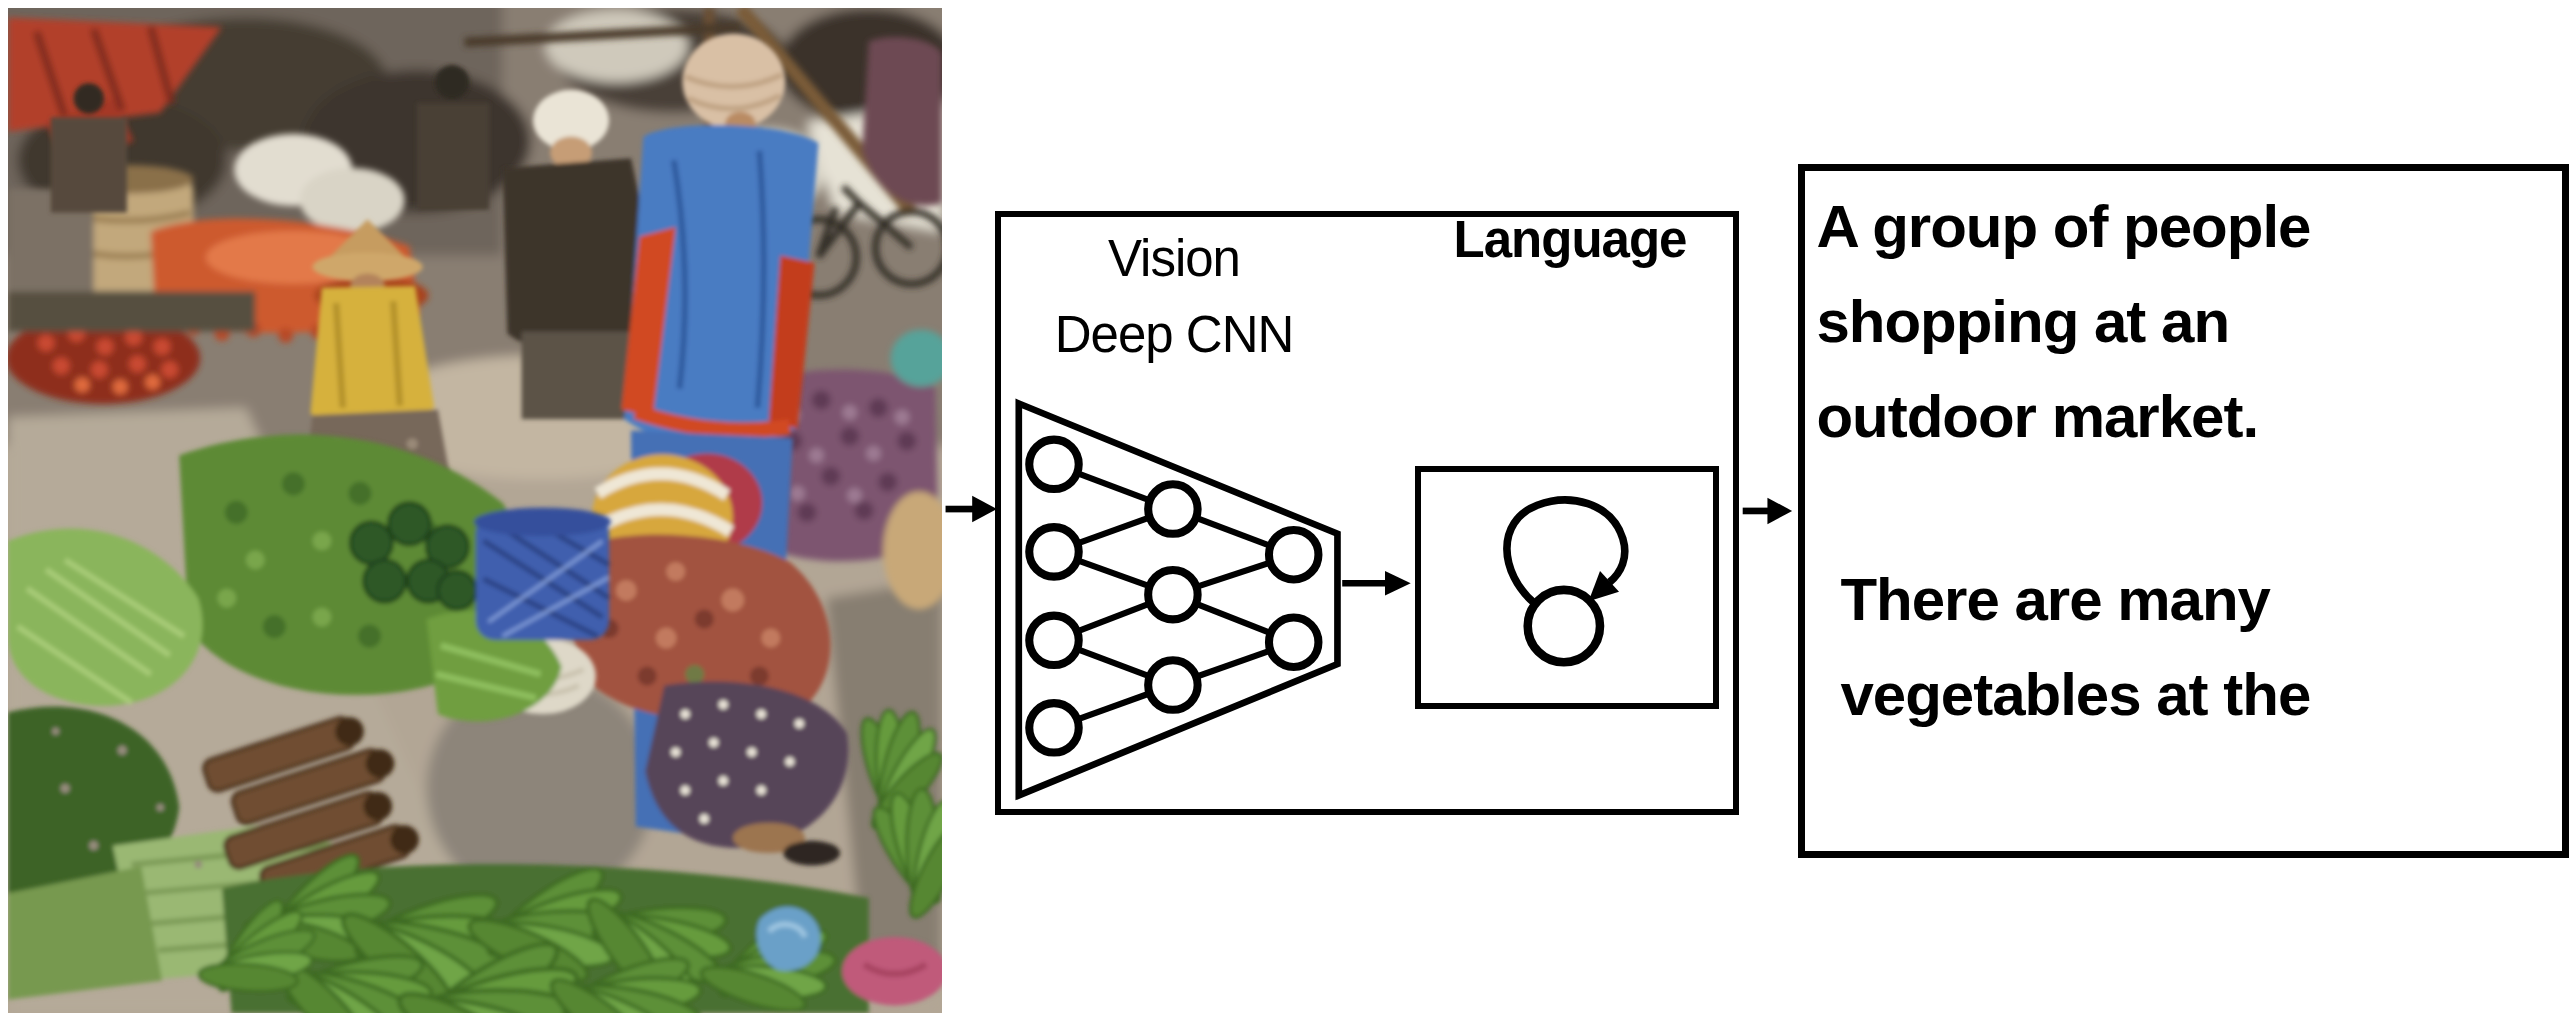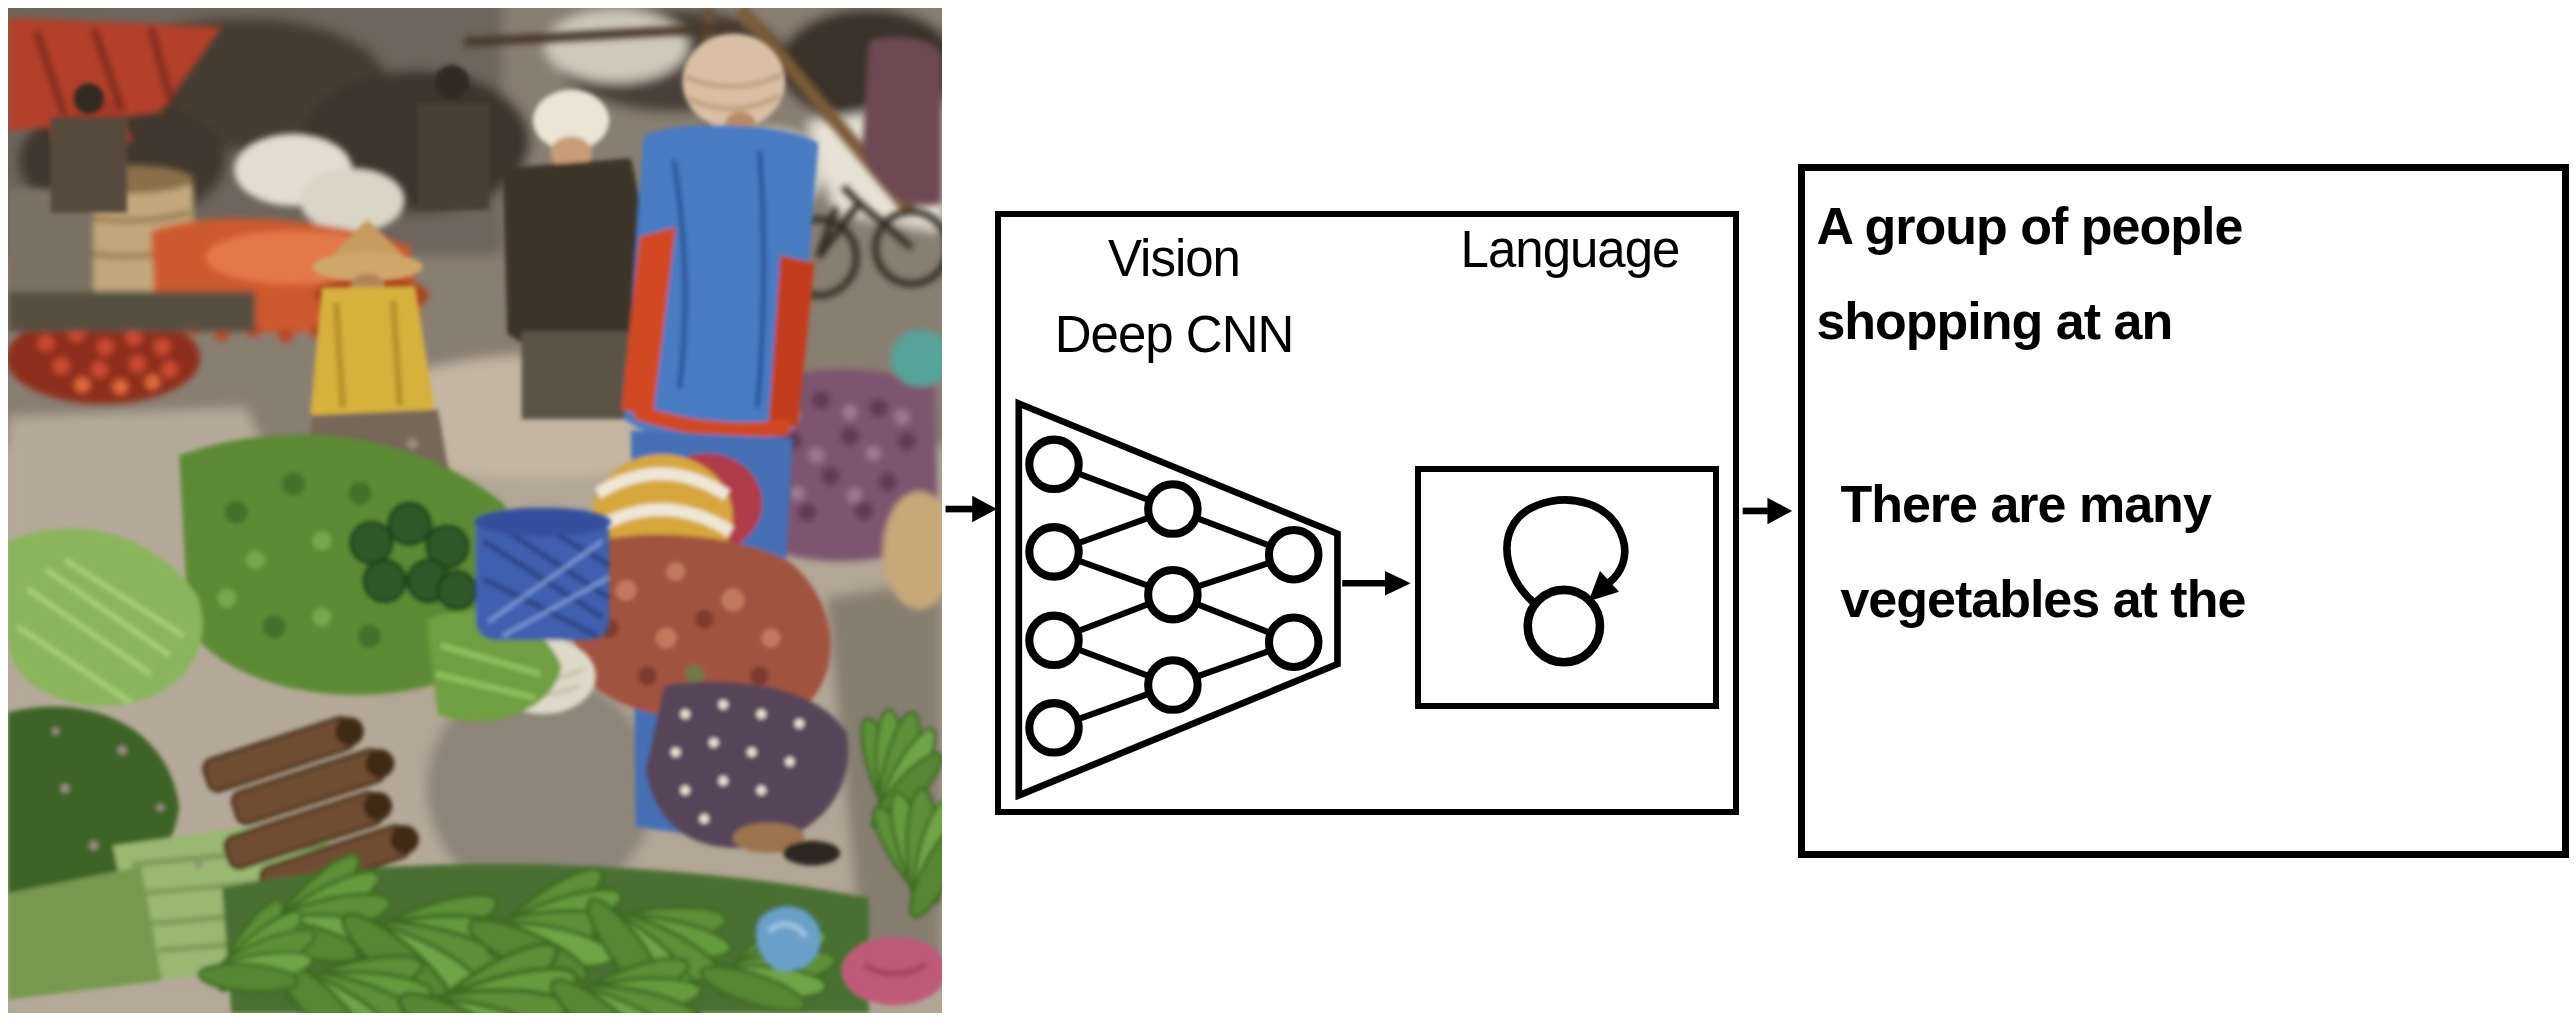--- a/index.html
+++ b/index.html
@@ -7,24 +7,24 @@
          font-family:"Liberation Sans", sans-serif;}
   .photo-wrap{position:absolute;left:7.6px;top:7.6px;width:934px;height:1005px;overflow:hidden;background:#b2a695;}
   .photo-wrap svg{display:block;width:100%;height:100%;}
   .overlay{position:absolute;left:0;top:0;width:2576px;height:1020px;pointer-events:none;}
   .box{position:absolute;box-sizing:border-box;border:6.7px solid #000;background:transparent;}
   .model-box{left:995px;top:211px;width:744px;height:604px;}
   .rnn-box{left:1415px;top:466px;width:304px;height:243px;border-width:6.7px;}
   .diagram-label{position:absolute;transform:translateX(-50%);text-align:center;color:#000;
          font-size:51px;line-height:76px;letter-spacing:-1px;white-space:nowrap;}
   .vision-label{left:1174px;top:221px;}
-  .rnn-label{left:1570px;top:212px;}
+  .rnn-label{left:1570px;top:202px;font-weight:bold;}
   .caption-box{position:absolute;left:1798px;top:164px;width:771px;height:694px;box-sizing:border-box;
          border:7.6px solid #000;background:#fff;padding:7.6px 7.6px 0 11.4px;}
-  .caption-text{font-weight:bold;font-size:52px;line-height:95px;color:#000;letter-spacing:-1px;}
+  .caption-text{font-weight:bold;font-size:60px;line-height:95px;color:#000;letter-spacing:-1px;}
   .caption-p2{margin-top:88px;margin-left:24px;}
 </style>
 </head>
 <body>
 
 <div class="stage">
 
   <div class="photo-wrap" role="img" aria-label="Photograph of a group of people shopping at an outdoor vegetable market">
     <svg viewBox="0 0 982 1056" preserveAspectRatio="none">
       <defs>
@@ -378,20 +378,21 @@
     <g>
       <line x1="1832" y1="537" x2="1860" y2="537" stroke="#000" stroke-width="7"></line>
       <polygon points="1884,537 1858,523 1858,551" fill="#000"></polygon>
     </g>
   </svg>
 
   <div class="caption-box">
     <div class="caption-text">
       <div>A group of people</div>
       <div>shopping at an</div>
+      <div>outdoor market.</div>
     </div>
     <div class="caption-text caption-p2">
       <div>There are many</div>
       <div>vegetables at the</div>
     </div>
   </div>
 
 </div>
 
 

